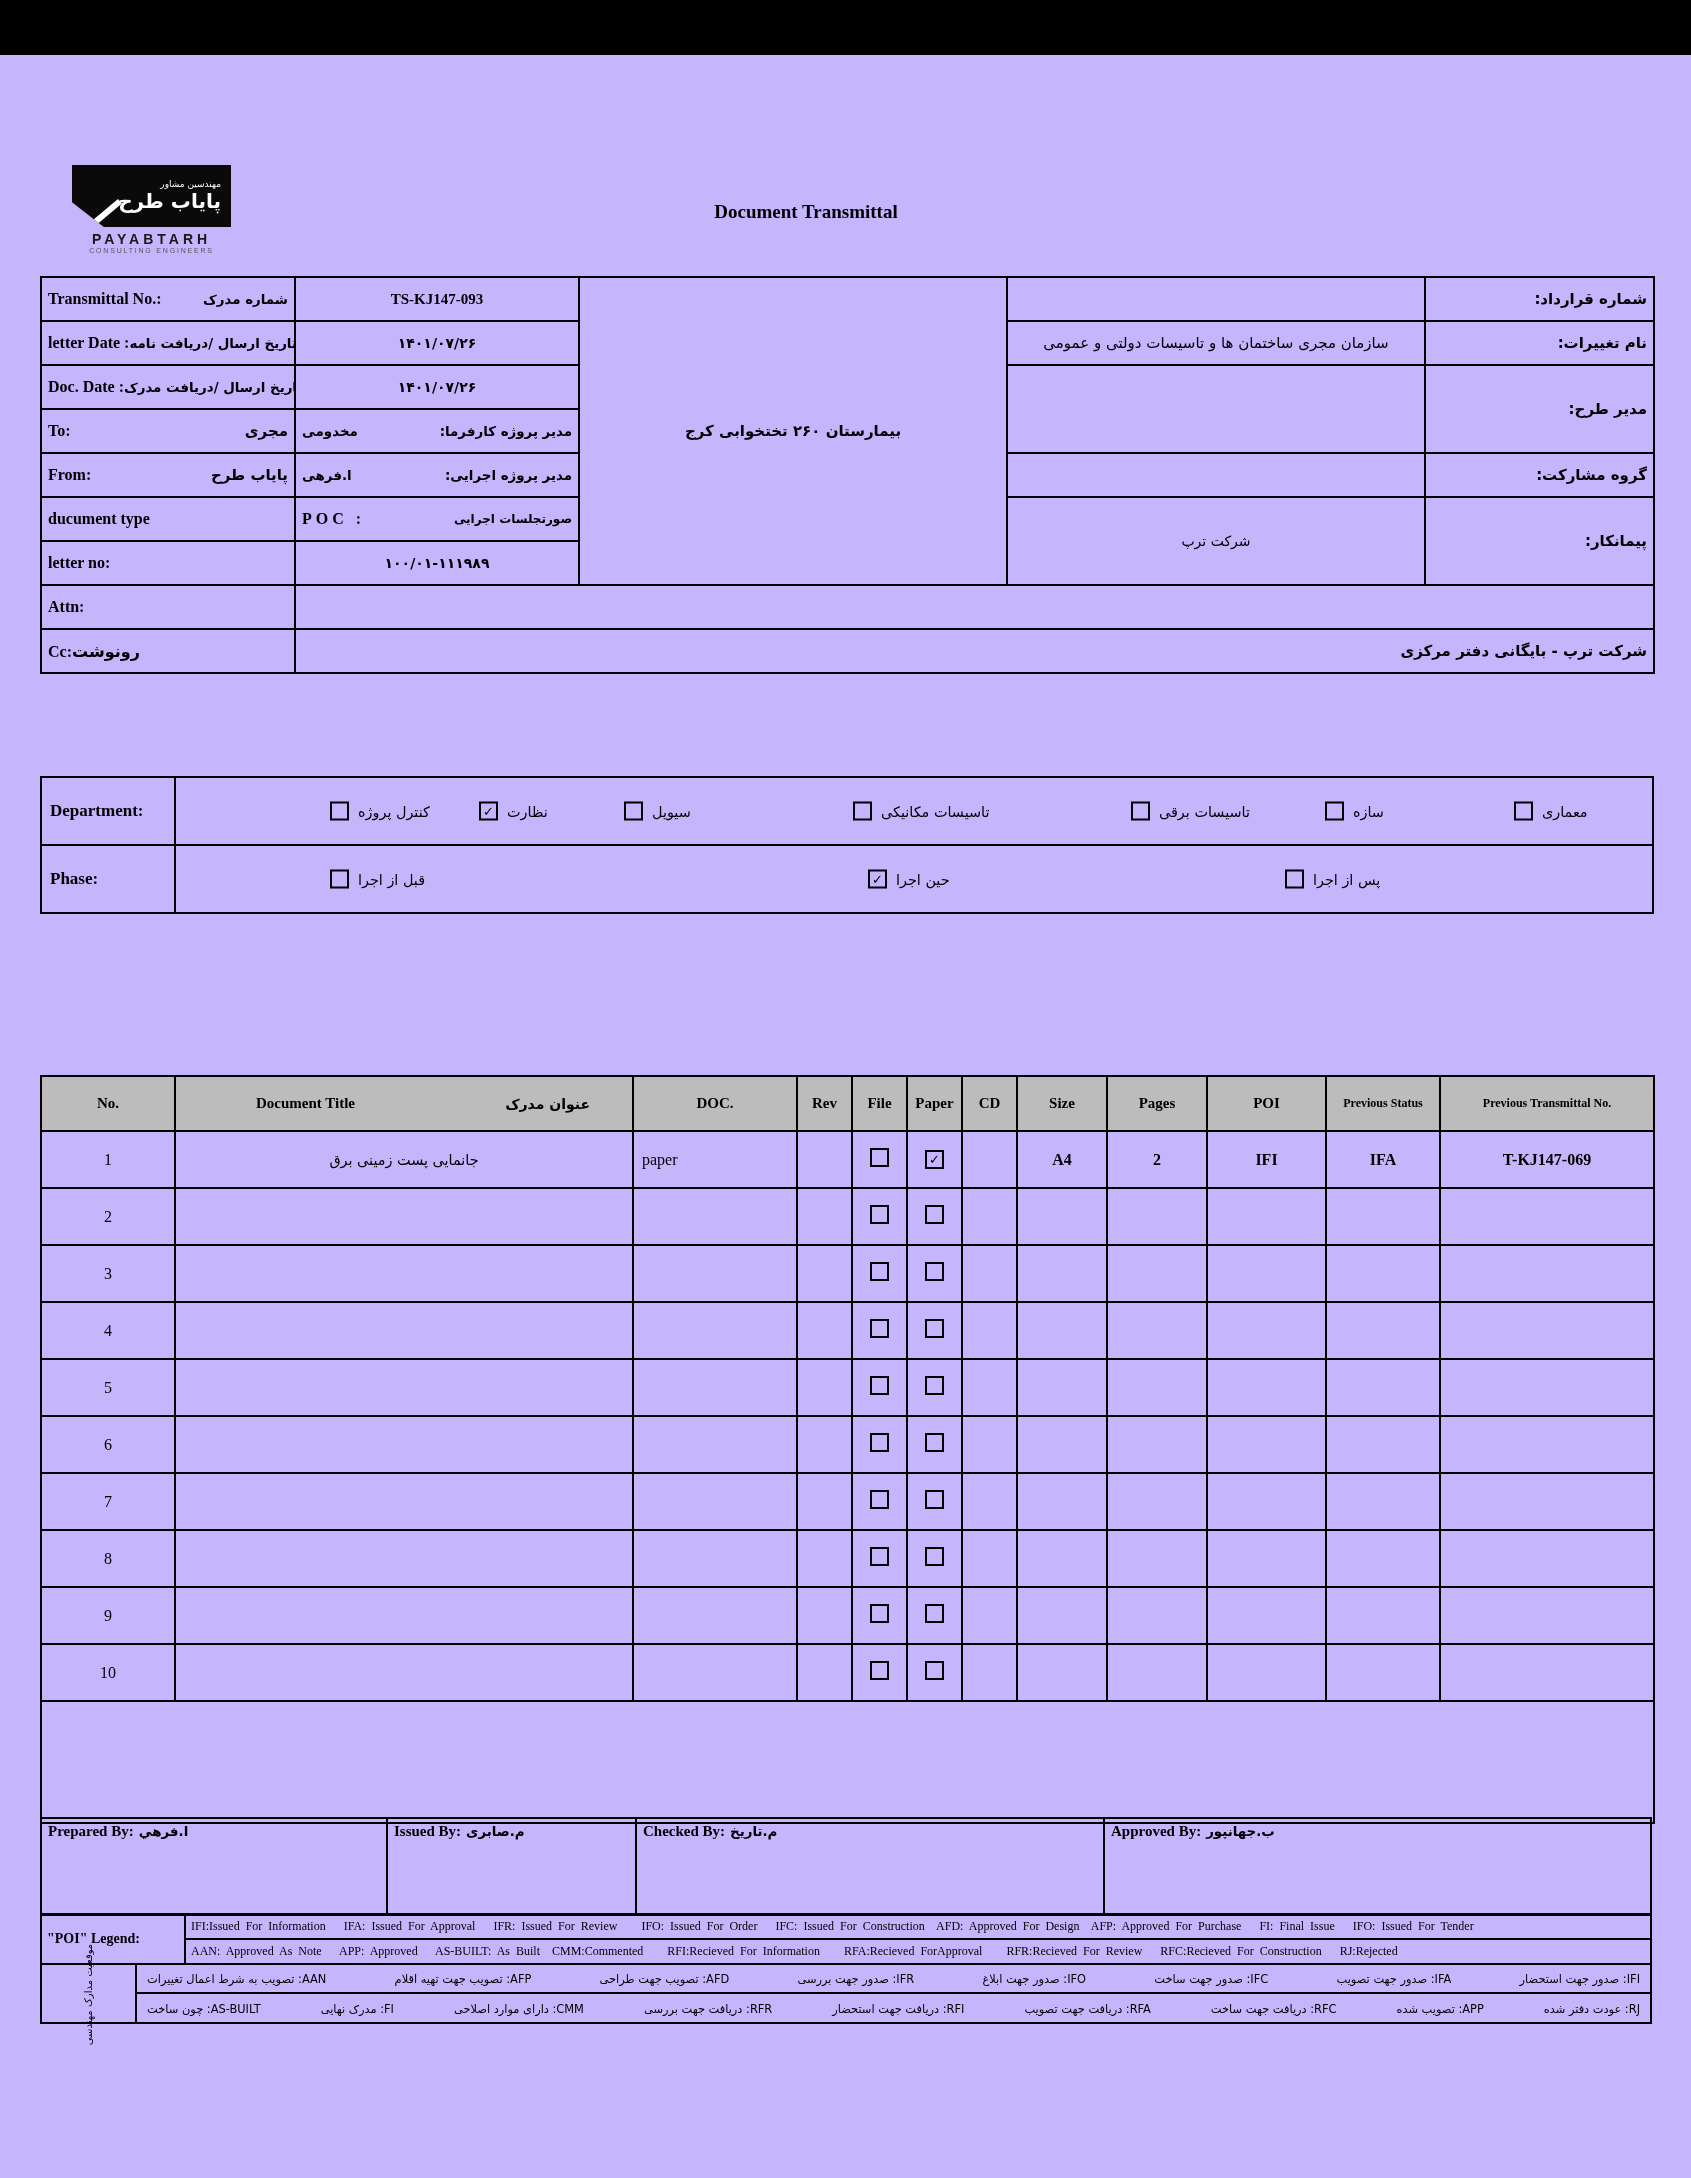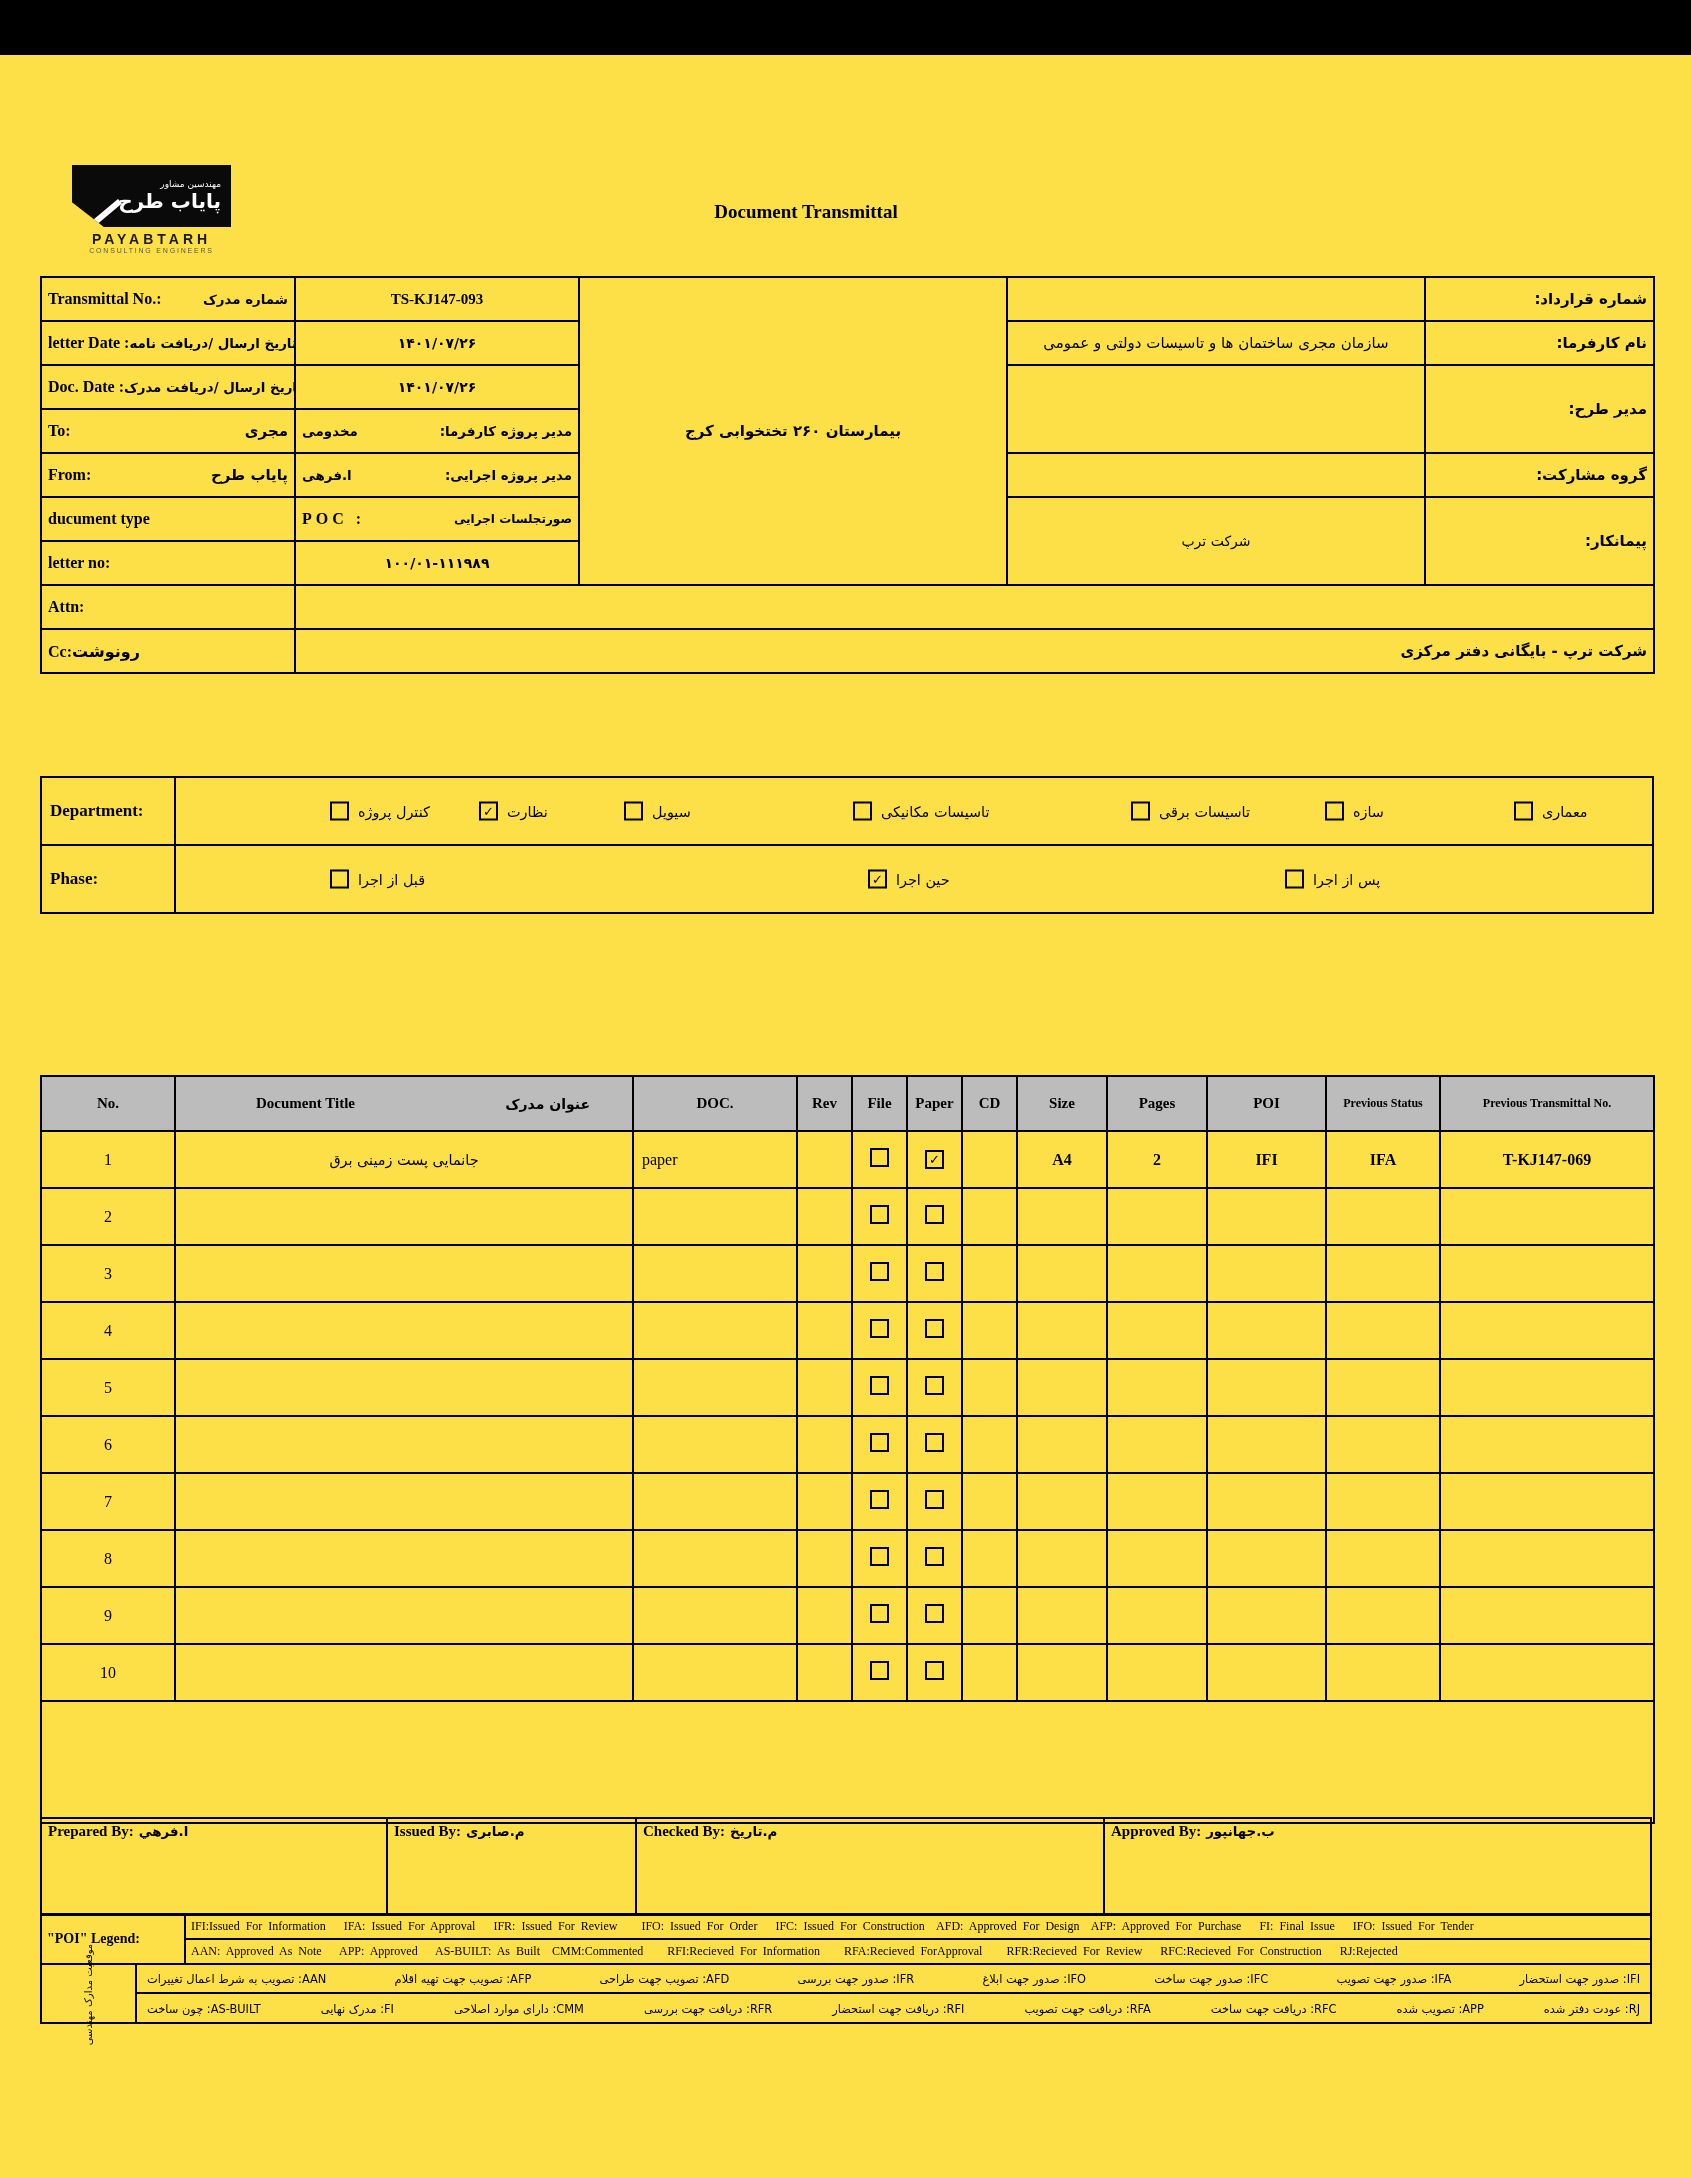--- a/index.html
+++ b/index.html
@@ -1,17 +1,17 @@
 <!DOCTYPE html>
 <html style="--topbar_bg: #000000; --table_header_bg: #bcbcbc;"><head>
 <meta charset="utf-8">
 <style>
   html,body{margin:0;padding:0;background:#e8e8e8;}
   .page{
-    position:relative;width:1692px;height:2178px;background:#fde047;
+    position:relative;width:1692px;height:2178px;background:#c4b5fd;
     font-family:"Liberation Serif","DejaVu Sans",serif;color:#000;
     margin:0 auto;overflow:hidden;
   }
   .topbar{position:absolute;left:0;top:0;width:1692px;height:55px;background:var(--topbar_bg,#000);}
 
   
   .logo{position:absolute;left:72px;top:165px;width:169px;}
   .logo-box{position:relative;width:159px;height:62px;background:#0a0a0a;
     clip-path:polygon(0 0,100% 0,100% 100%,20% 100%,0 60%);
     display:flex;flex-direction:column;justify-content:center;align-items:flex-end;
@@ -127,21 +127,21 @@
     </tr>
     <tr>
       <td>
         <div class="pair">
           <span class="en">letter Date :</span>
           <span class="fa">تاریخ ارسال /دریافت نامه</span>
         </div>
       </td>
       <td class="val"><span dir="ltr" class="fa-val">۱۴۰۱/۰۷/۲۶</span></td>
       <td class="center-fa small-fa">سازمان مجری ساختمان ها و تاسیسات دولتی و عمومی</td>
-      <td class="rlabel">نام کارفرما:</td>
+      <td class="rlabel">نام تغییرات:</td>
     </tr>
     <tr>
       <td>
         <div class="pair">
           <span class="en">Doc. Date :</span>
           <span class="fa">تاریخ ارسال /دریافت مدرک</span>
         </div>
       </td>
       <td class="val"><span dir="ltr" class="fa-val">۱۴۰۱/۰۷/۲۶</span></td>
       <td rowspan="2"></td>

